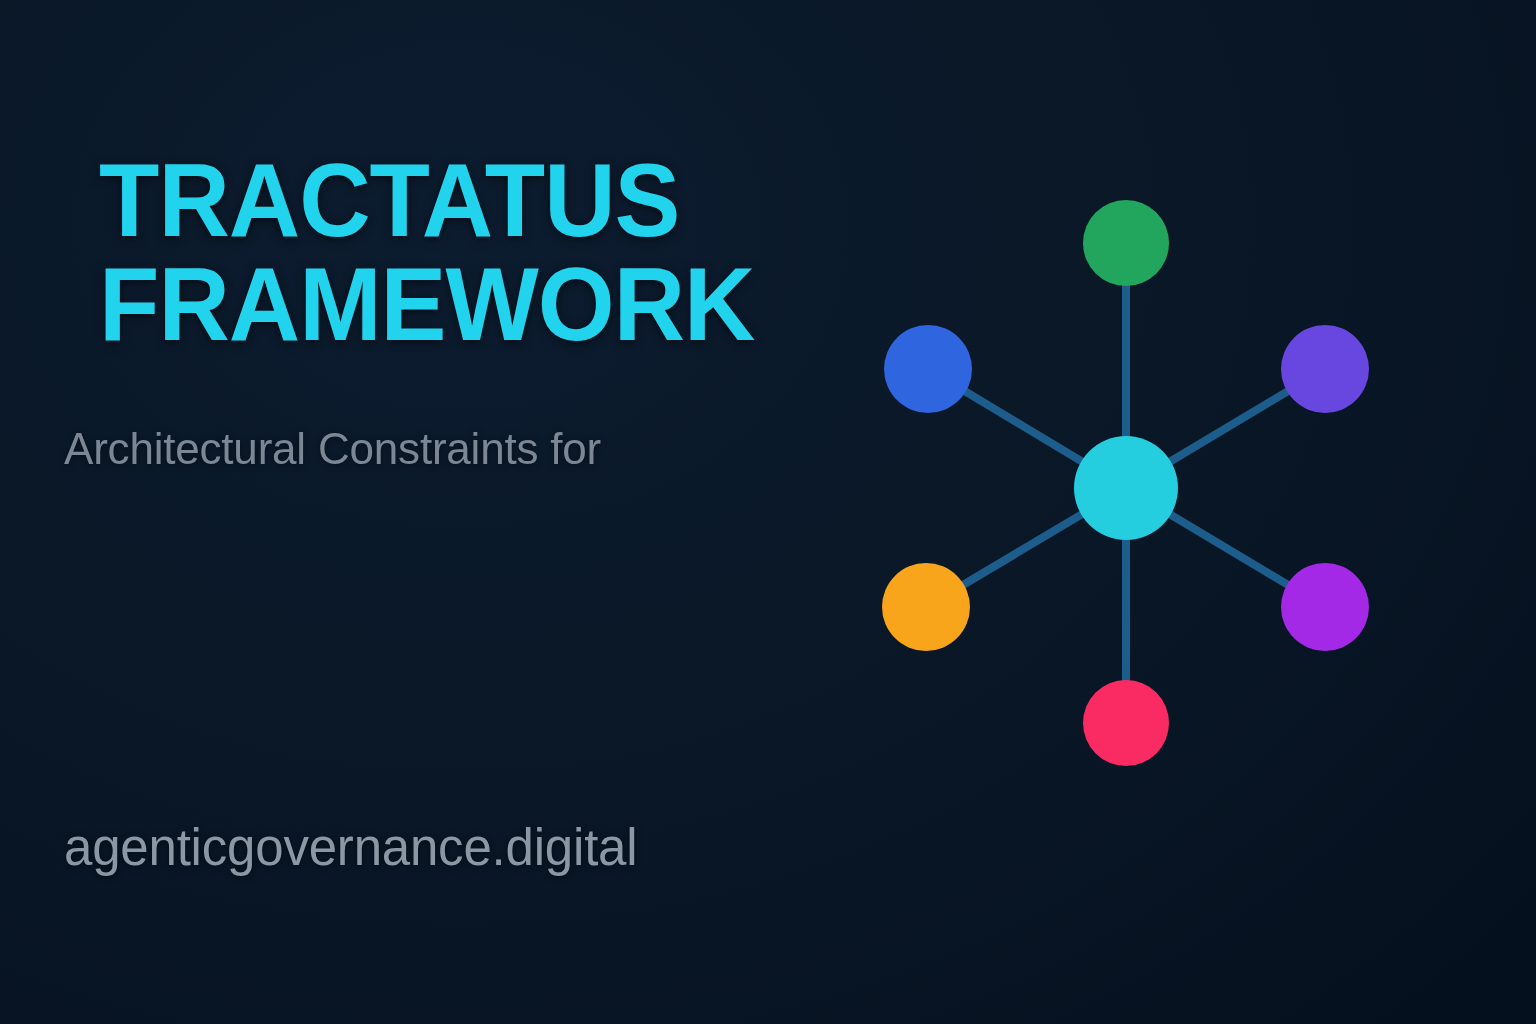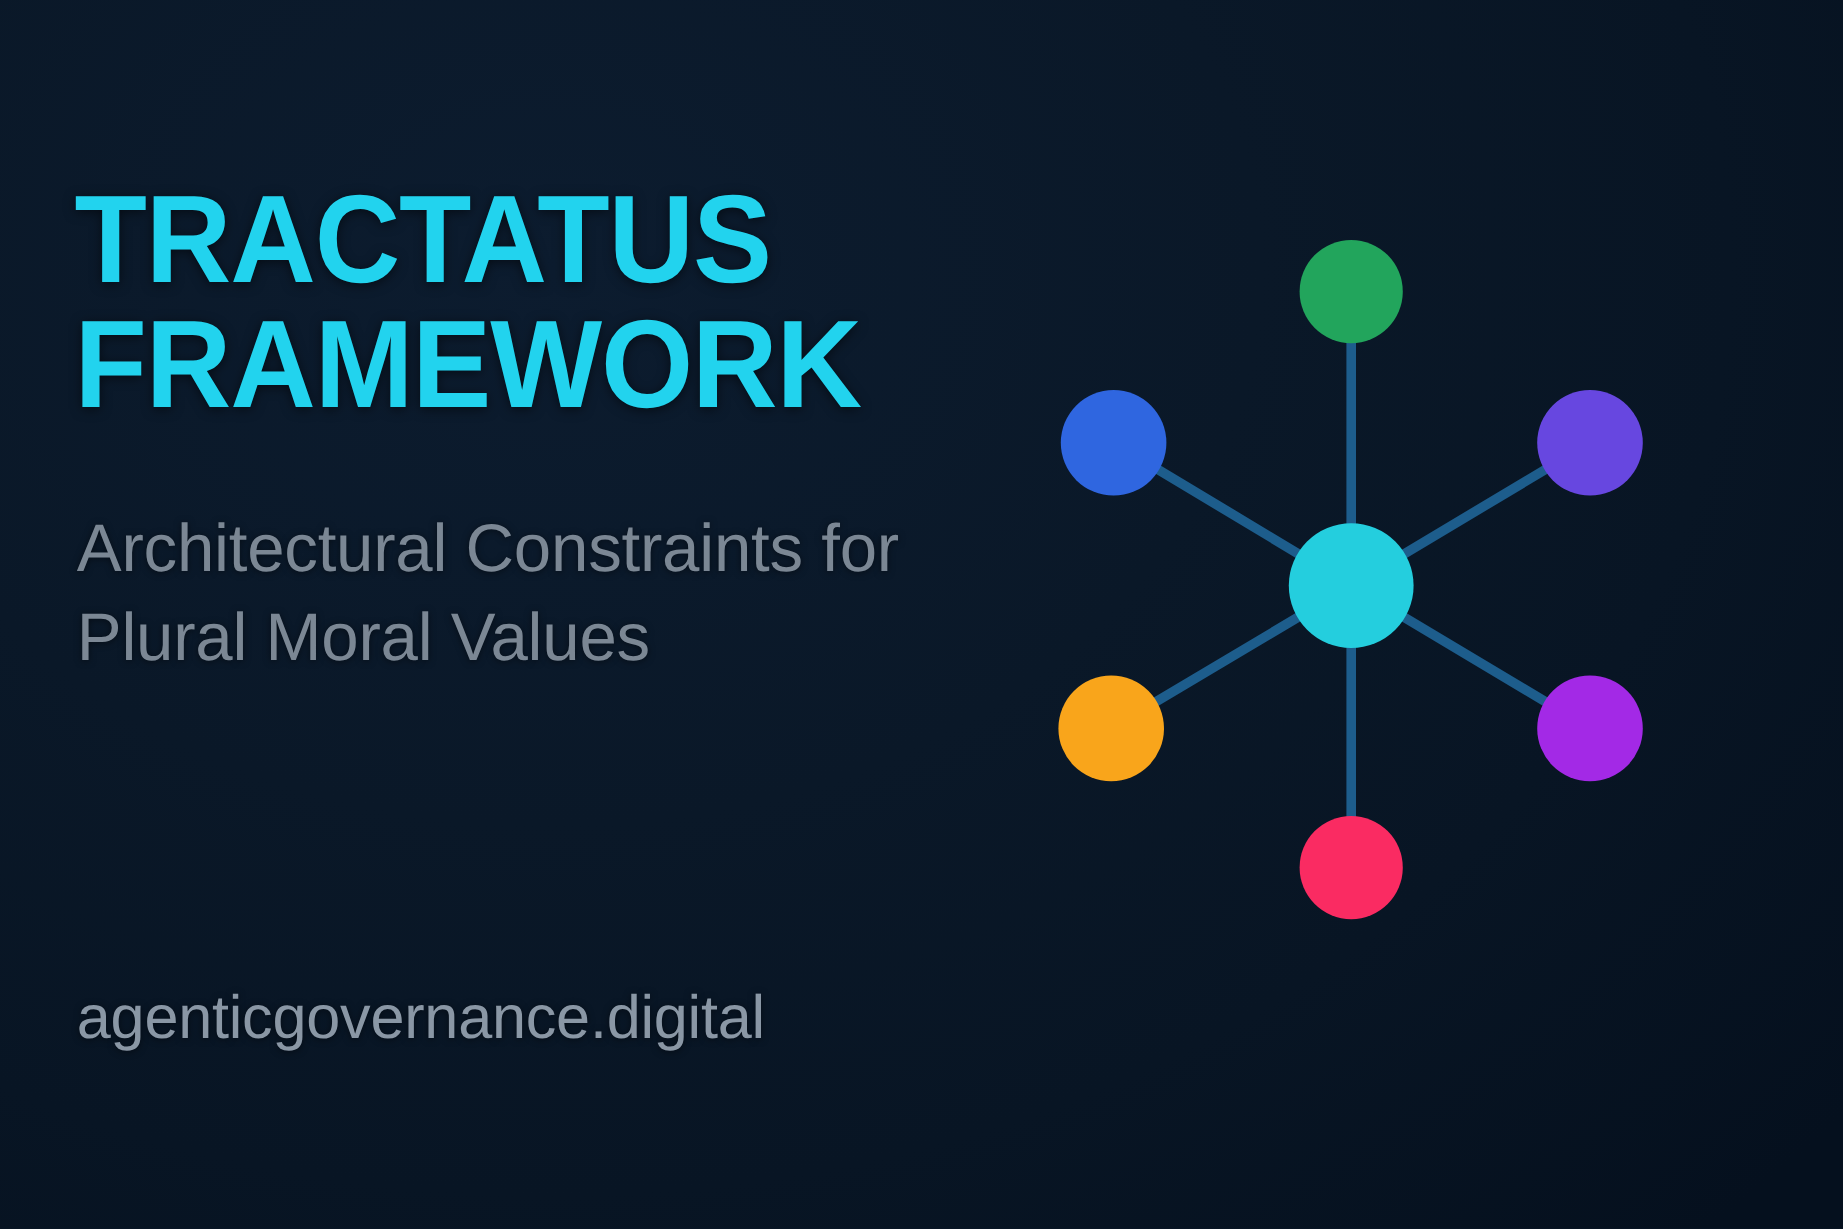--- a/index.html
+++ b/index.html
@@ -54,21 +54,21 @@
     white-space: nowrap;
   }
 
   .subtitle {
     position: absolute;
     top: 420px;
     left: 2px;
     width: 740px;
     color: #7b8794;
     font-weight: 400;
-    font-size: 56px;
+    font-size: 44px;
     line-height: 1.33;
     letter-spacing: -0.2px;
     text-shadow: 0 1px 6px rgba(0,0,0,0.5);
   }
   .subtitle .line { display: block; white-space: nowrap; }
 
   .url {
     position: absolute;
     top: 818px;
     left: 2px;
@@ -93,28 +93,27 @@
   .node-circle { }
   .edge-line { stroke: #1d5d8c; stroke-width: 8; stroke-linecap: round; }
 </style>
 </head>
 <body>
 
 <div id="poster">
 
   <div class="text-col">
 
-    <h1 class="title" style="color: rgb(34, 211, 238);">
+    <h1 class="title" style="color: rgb(34, 211, 238); margin-left: 37px;">
       <span class="line">TRACTATUS</span>
       <span class="line">FRAMEWORK</span>
     </h1>
 
     <p class="subtitle" style="color: rgb(123, 135, 148);">
       <span class="line">Architectural Constraints for</span>
-      <span class="line">Plural Moral Values</span>
     </p>
 
     <div class="url" style="color: rgb(138, 151, 165);">agenticgovernance.digital</div>
 
   </div>
 
   <div class="diagram">
     <svg width="680" height="1024" viewBox="856 0 680 1024" xmlns="http://www.w3.org/2000/svg">
 
       <g>

